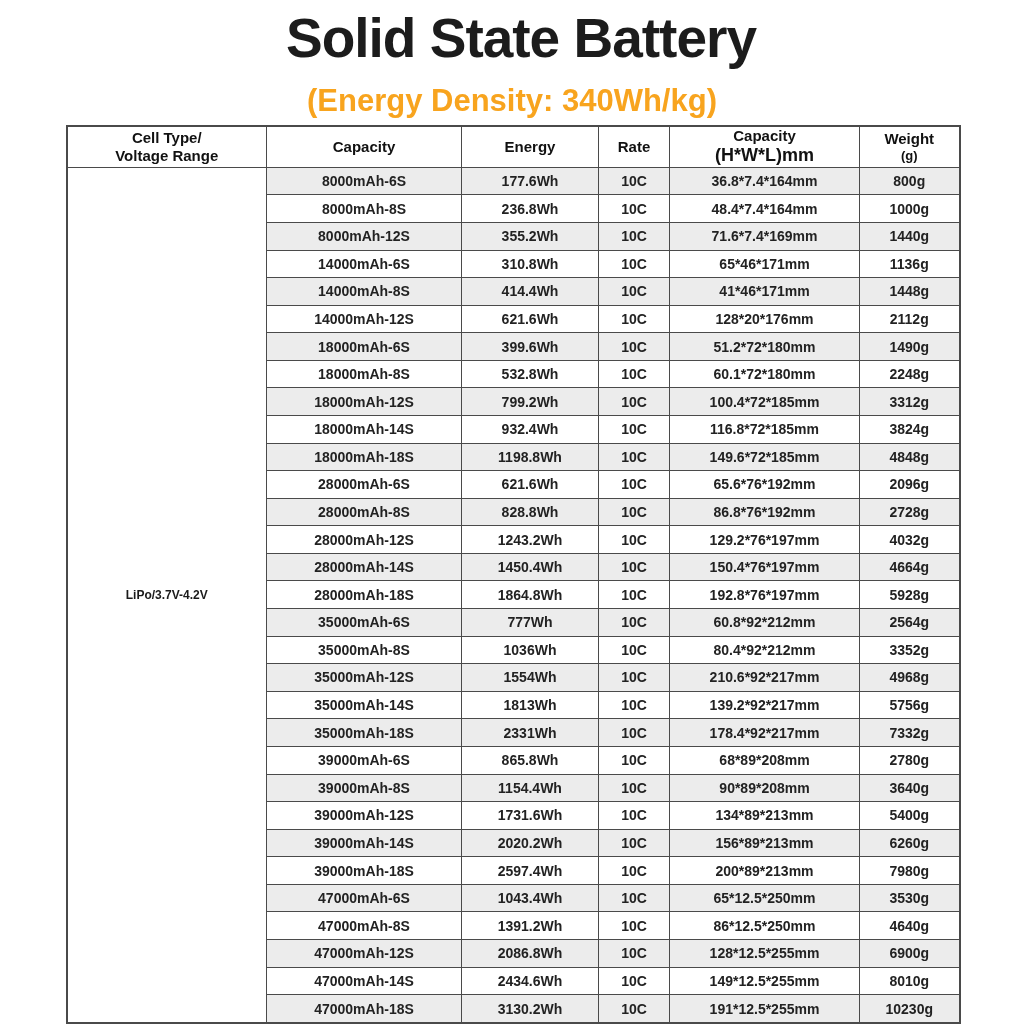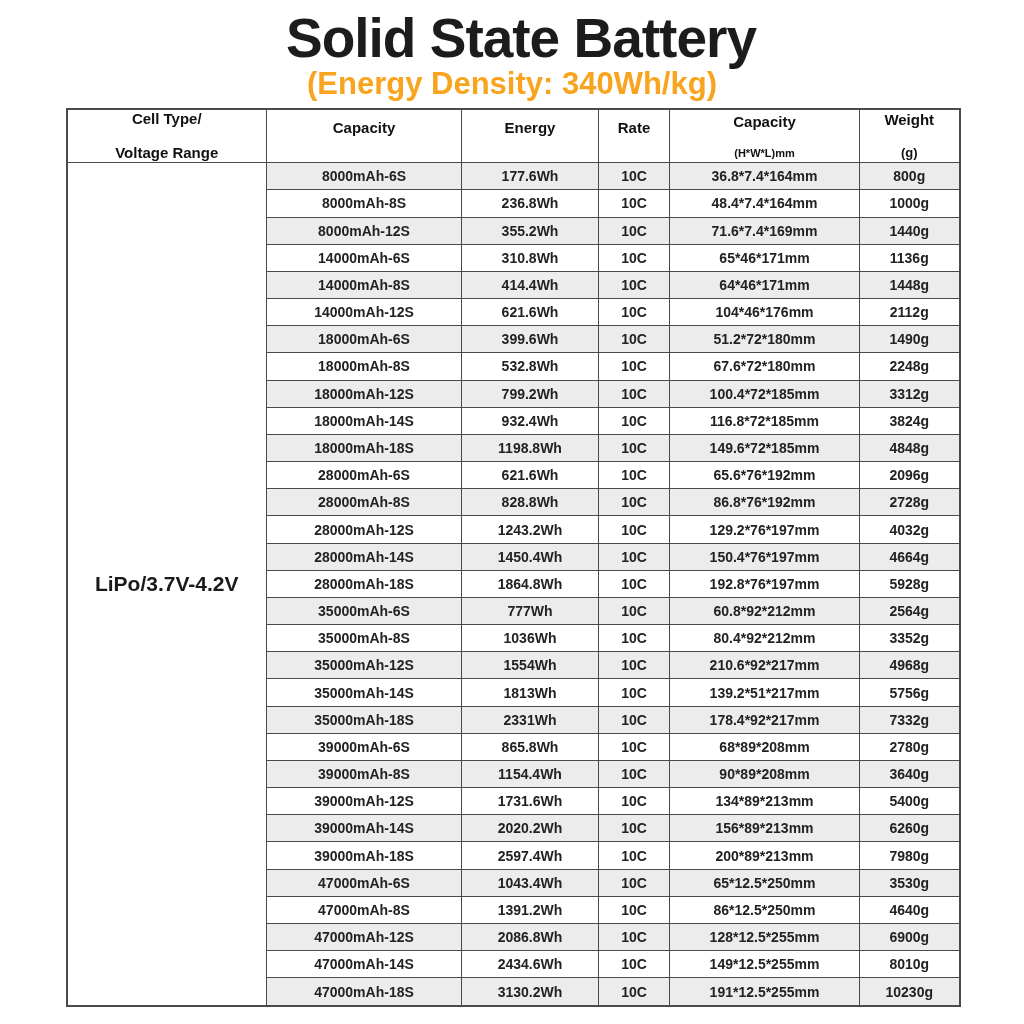--- a/index.html
+++ b/index.html
@@ -25,21 +25,21 @@
     letter-spacing:-1px;
     color:var(--title-color);
     line-height:1.02;
     margin-left:18px;
   }
   .sub-title{
     font-size:31px;
     font-weight:700;
     color:var(--accent-orange);
     line-height:1.1;
-    margin-top:1px;
+    margin-top:18px;
   }
   .table-wrap{
     width:893px;
     margin:7px auto 0 auto;
   }
   table.spec{
     width:893px;
     height:899px;
     border-collapse:collapse;
     table-layout:fixed;
@@ -53,33 +53,33 @@
     overflow:hidden;
   }
   thead tr{height:24px;border-radius:13px;}
   thead th{
     background:#ffffff;
     font-weight:700;
     font-size:15px;
     color:#111;
     line-height:1.2;
   }
-  thead th .h2{display:block;margin-top:16px;}
-  thead th:nth-child(5) .h2{font-size:11px;font-weight:700;}
+  thead th .h2{display:block;}
+  thead th:nth-child(5) .h2{font-size:18px;font-weight:700;}
   thead th:nth-child(6) .h2{font-size:13px;font-weight:700;}
   tbody td{
     font-size:14px;
     font-weight:700;
     color:var(--cell-text);
     background:#ffffff;
   }
   tr.stripe td{background:var(--row-stripe);}
   td.celltype, tr.stripe td.celltype{
     background:#ffffff;
-    font-size:21px;
+    font-size:12px;
     font-weight:700;
     color:#1a1a1a;
   }
 </style>
 </head>
 <body>
 
 <div class="page">
   <div class="title-block">
     <div class="main-title">Solid State Battery</div>
@@ -151,42 +151,42 @@
     <td>14000mAh-6S</td>
     <td>310.8Wh</td>
     <td>10C</td>
     <td>65*46*171mm</td>
     <td>1136g</td>
   </tr>
           <tr class="stripe">
     <td>14000mAh-8S</td>
     <td>414.4Wh</td>
     <td>10C</td>
-    <td>64*46*171mm</td>
+    <td>41*46*171mm</td>
     <td>1448g</td>
   </tr>
           <tr>
     <td>14000mAh-12S</td>
     <td>621.6Wh</td>
     <td>10C</td>
-    <td>104*46*176mm</td>
+    <td>128*20*176mm</td>
     <td>2112g</td>
   </tr>
           <tr class="stripe">
     <td>18000mAh-6S</td>
     <td>399.6Wh</td>
     <td>10C</td>
     <td>51.2*72*180mm</td>
     <td>1490g</td>
   </tr>
           <tr>
     <td>18000mAh-8S</td>
     <td>532.8Wh</td>
     <td>10C</td>
-    <td>67.6*72*180mm</td>
+    <td>60.1*72*180mm</td>
     <td>2248g</td>
   </tr>
           <tr class="stripe">
     <td>18000mAh-12S</td>
     <td>799.2Wh</td>
     <td>10C</td>
     <td>100.4*72*185mm</td>
     <td>3312g</td>
   </tr>
           <tr>
@@ -256,21 +256,21 @@
     <td>35000mAh-12S</td>
     <td>1554Wh</td>
     <td>10C</td>
     <td>210.6*92*217mm</td>
     <td>4968g</td>
   </tr>
           <tr>
     <td>35000mAh-14S</td>
     <td>1813Wh</td>
     <td>10C</td>
-    <td>139.2*51*217mm</td>
+    <td>139.2*92*217mm</td>
     <td>5756g</td>
   </tr>
           <tr class="stripe">
     <td>35000mAh-18S</td>
     <td>2331Wh</td>
     <td>10C</td>
     <td>178.4*92*217mm</td>
     <td>7332g</td>
   </tr>
           <tr>

